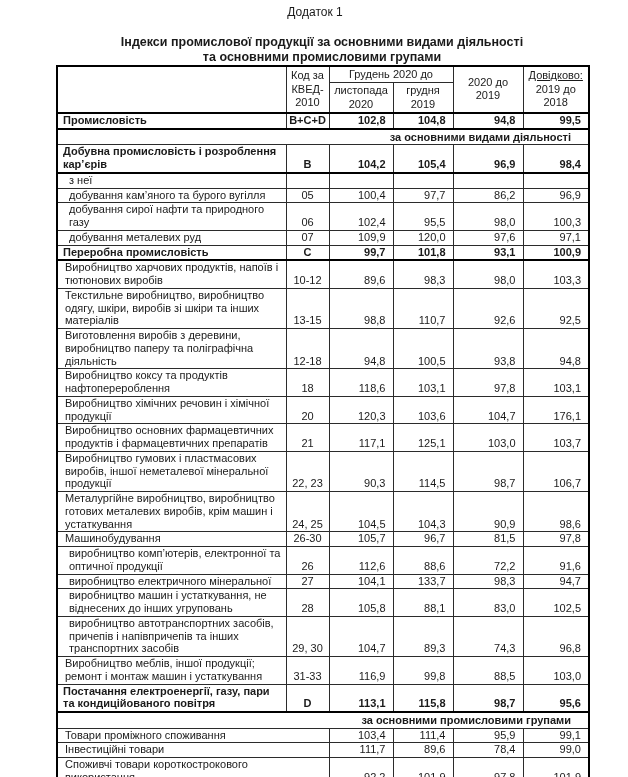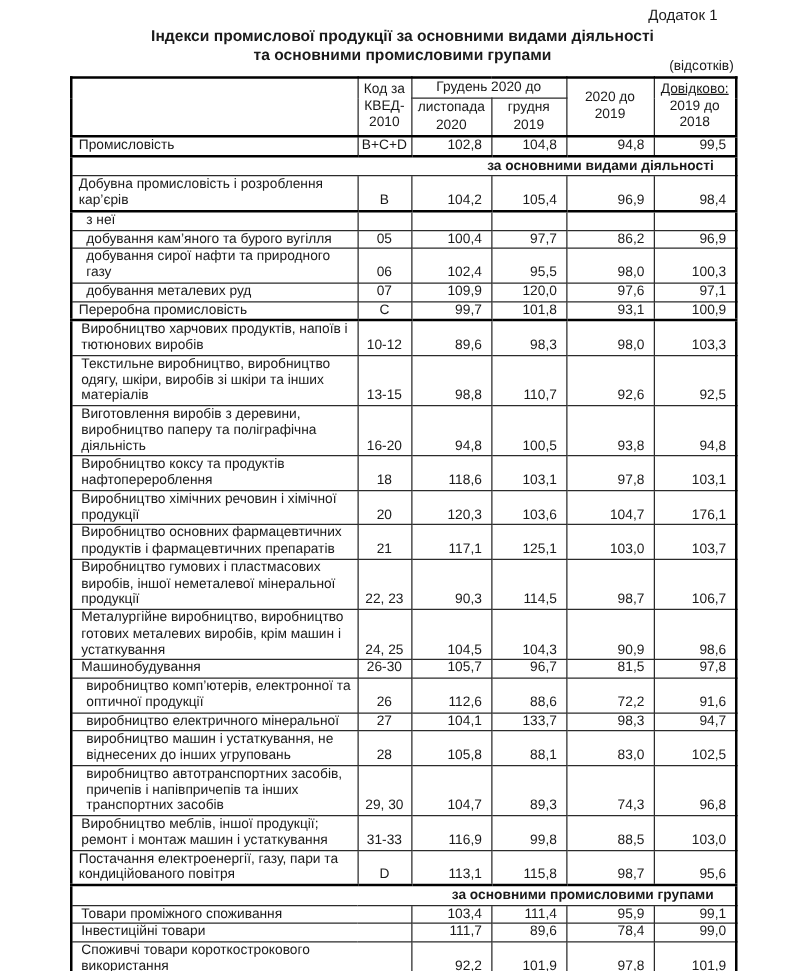--- a/index.html
+++ b/index.html
@@ -6,25 +6,25 @@
   body {
     width: 628px; height: 777px;
     background: #ffffff;
     color: #1a1a1a;
     font-family: "Liberation Sans", sans-serif;
     overflow: hidden;
   }
   .page { padding: 6px 40px 8px 56px; }
 
   .appendix {
-    text-align: right;
+    text-align: center;
     padding-right: 14px;
     font-size: 12px;
     line-height: 1.1;
-    margin-bottom: 3px;
+    margin-bottom: 16px;
   }
   .title {
     text-align: center;
     font-weight: bold;
     font-size: 12.5px;
     line-height: 1.18;
   }
   .units {
     text-align: right;
     font-size: 11px;
@@ -51,21 +51,21 @@
   }
   td {
     border: 1px solid #2b2b2b;
     padding: 0 2px;
     line-height: 1.16;
   }
   td.name { text-align: left; vertical-align: top; padding: 0 3px 1px 5px; }
   td.code { text-align: center; vertical-align: bottom; padding-bottom: 1px; }
   td.num  { text-align: right;  vertical-align: bottom; padding-right: 7px; padding-bottom: 1px; }
 
-  tr.bold td { font-weight: normal; border-bottom-width: 2px; border-bottom-color: #000; }
+  tr.bold td { font-weight: bold; border-bottom-width: 2px; border-bottom-color: #000; }
   tr.section td {
     font-weight: bold;
     text-align: right;
     padding: 1px 17px;
     line-height: 1.15;
   }
   tr.ind1 td.name { padding-left: 7px; }
   tr.ind2 td.name { padding-left: 11px; }
 
   .wide-inner { max-width: 250px; }
@@ -78,21 +78,20 @@
 
 <div class="page">
 
   <div class="appendix">Додаток 1</div>
 
   <div class="title">
     <div>Індекси промислової продукції за основними видами діяльності</div>
     <div>та основними промисловими групами</div>
   </div>
 
-  <div class="units">(відсотків)</div>
 
   <table class="idx">
     <colgroup>
       <col style="width:229px">
       <col style="width:43px">
       <col style="width:64px">
       <col style="width:60px">
       <col style="width:70px">
       <col style="width:66px">
     </colgroup>
@@ -189,21 +188,21 @@
         <tr class="ind1">
           <td class="name">Текстильне виробництво, виробництво одягу, шкіри, виробів зі шкіри та інших матеріалів</td>
           <td class="code">13-15</td>
           <td class="num">98,8</td>
           <td class="num">110,7</td>
           <td class="num">92,6</td>
           <td class="num">92,5</td>
         </tr>
         <tr class="ind1">
           <td class="name">Виготовлення виробів з деревини, виробництво паперу та поліграфічна діяльність</td>
-          <td class="code">16-20</td>
+          <td class="code">12-18</td>
           <td class="num">94,8</td>
           <td class="num">100,5</td>
           <td class="num">93,8</td>
           <td class="num">94,8</td>
         </tr>
         <tr class="ind1">
           <td class="name">Виробництво коксу та продуктів нафтоперероблення</td>
           <td class="code">18</td>
           <td class="num">118,6</td>
           <td class="num">103,1</td>

